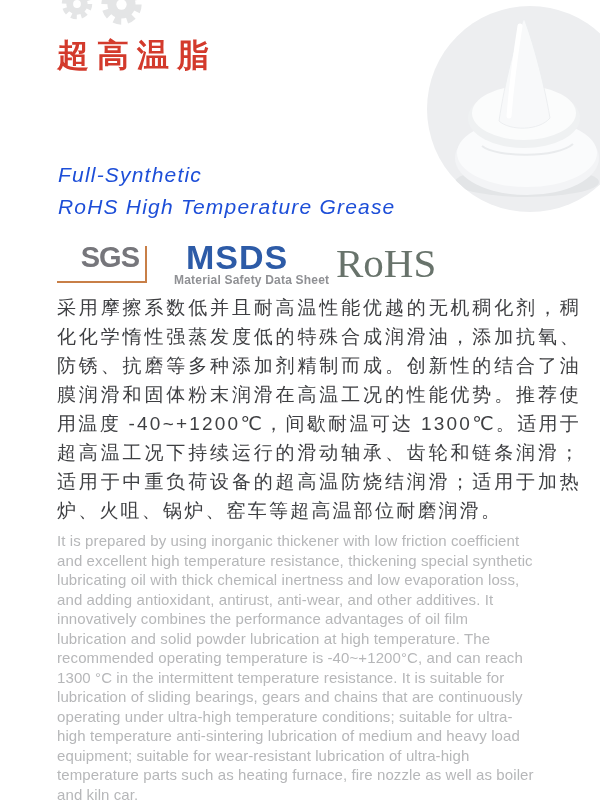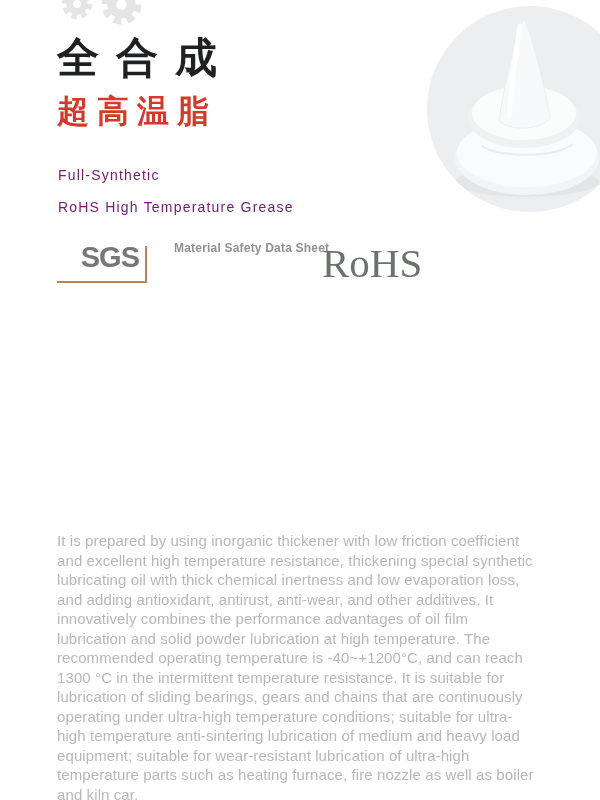--- a/index.html
+++ b/index.html
@@ -20,39 +20,39 @@
     border-radius:50%; background:#edeef0; overflow:hidden;
   }
 
   
   .title-block { position:absolute; left:57px; top:30px; }
   .title-cn-1 { display:block; font-size:42px; font-weight:bold; color:#1f2022;
     letter-spacing:17px; line-height:56px; white-space:nowrap; }
   .title-cn-2 { display:block; font-size:32px; font-weight:bold; color:#d33a2c;
     letter-spacing:8px; line-height:50px; white-space:nowrap; }
 
-  .subtitle { position:absolute; left:58px; top:159px; 
-    color:#701a75; font-size:14px; line-height:32px; letter-spacing:1.2px; }
+  .subtitle { position:absolute; left:58px; top:159px; font-style:italic;
+    color:#1d4ed8; font-size:21px; line-height:32px; letter-spacing:1.2px; }
 
   
   .badges { position:absolute; left:57px; top:241px; display:flex;
     align-items:flex-start; }
   .badge-sgs { position:relative; width:90px; height:45px; }
   .sgs-text { position:absolute; right:8px; top:0px; font-size:29px;
     font-weight:bold; color:#76767b; letter-spacing:-1px; }
   .sgs-hline { position:absolute; left:0; bottom:3px; height:2px; width:88px;
     background:#c87f47; }
   .sgs-vline { position:absolute; right:0; top:5px; height:37px; width:2px;
     background:#c87f47; }
   .badge-msds { margin-left:27px; width:126px; text-align:center; }
   .msds-text { font-size:34px; font-weight:800; color:#2d5ba7;
     letter-spacing:1px; line-height:32px; }
   .msds-sub { font-size:12px; font-weight:bold; color:#8f9094;
     letter-spacing:0.2px; margin-top:0; white-space:nowrap; }
-  .badge-rohs { margin-left:22px; font-family:"Liberation Serif","DejaVu Serif",serif;
+  .badge-rohs { margin-left:36px; font-family:"Liberation Serif","DejaVu Serif",serif;
     font-size:41px; color:#68736b; line-height:42px; margin-top:1px; }
 
   
   .desc-cn { position:absolute; left:57px; top:293px; width:524px; margin:0;
     font-size:19px; line-height:29px; letter-spacing:2.2px; color:#3e3f42;
     text-align:justify; }
   .desc-en { position:absolute; left:57px; top:531px; width:484px; margin:0;
     font-size:15px; line-height:19.5px; letter-spacing:0.1px; color:#b6b7b9; }
 </style>
 </head>
@@ -78,36 +78,37 @@
       <ellipse cx="100" cy="147" rx="70" ry="34" fill="#fafbfc"></ellipse>
       <ellipse cx="97" cy="112" rx="56" ry="30" fill="#eff1f2"></ellipse>
       <ellipse cx="97" cy="107" rx="52" ry="27" fill="#fbfcfc"></ellipse>
       <path d="M72,115 C78,75 88,36 97,12 C106,36 116,72 123,112 C112,125 83,125 72,115 Z" fill="#f8f9fa" stroke="#eceef0" stroke-width="1"></path>
       <path d="M93,20 C88,52 84,85 82,110" fill="none" stroke="#ffffff" stroke-width="5" stroke-linecap="round"></path>
       <path d="M55,140 C70,152 130,152 146,138" fill="none" stroke="#e9ebed" stroke-width="2"></path>
     </svg>
   </div>
 
   <div class="title-block">
-    <span class="title-cn-1">全合成</span>
     <span class="title-cn-2">超高温脂</span>
   </div>
 
   <div class="subtitle">
     <div>Full-Synthetic</div>
     <div>RoHS High Temperature Grease</div>
   </div>
 
   <div class="badges">
     <div class="badge-sgs">
       <span class="sgs-text">SGS</span>
       <span class="sgs-hline"></span>
       <span class="sgs-vline"></span>
     </div>
     <div class="badge-msds">
+      <div class="msds-text">MSDS</div>
       <div class="msds-sub">Material Safety Data Sheet</div>
     </div>
     <div class="badge-rohs">RoHS</div>
   </div>
 
+  <p class="desc-cn">采用摩擦系数低并且耐高温性能优越的无机稠化剂，稠化化学惰性强蒸发度低的特殊合成润滑油，添加抗氧、防锈、抗磨等多种添加剂精制而成。创新性的结合了油膜润滑和固体粉末润滑在高温工况的性能优势。推荐使用温度 -40~+1200℃，间歇耐温可达 1300℃。适用于超高温工况下持续运行的滑动轴承、齿轮和链条润滑；适用于中重负荷设备的超高温防烧结润滑；适用于加热炉、火咀、锅炉、窑车等超高温部位耐磨润滑。</p>
   <p class="desc-en">It is prepared by using inorganic thickener with low friction coefficient and excellent high temperature resistance, thickening special synthetic lubricating oil with thick chemical inertness and low evaporation loss, and adding antioxidant, antirust, anti-wear, and other additives. It innovatively combines the performance advantages of oil film lubrication and solid powder lubrication at high temperature. The recommended operating temperature is -40~+1200°C, and can reach 1300 °C in the intermittent temperature resistance. It is suitable for lubrication of sliding bearings, gears and chains that are continuously operating under ultra-high temperature conditions; suitable for ultra-high temperature anti-sintering lubrication of medium and heavy load equipment; suitable for wear-resistant lubrication of ultra-high temperature parts such as heating furnace, fire nozzle as well as boiler and kiln car.</p>
 
 </div>
 
 </body></html>

